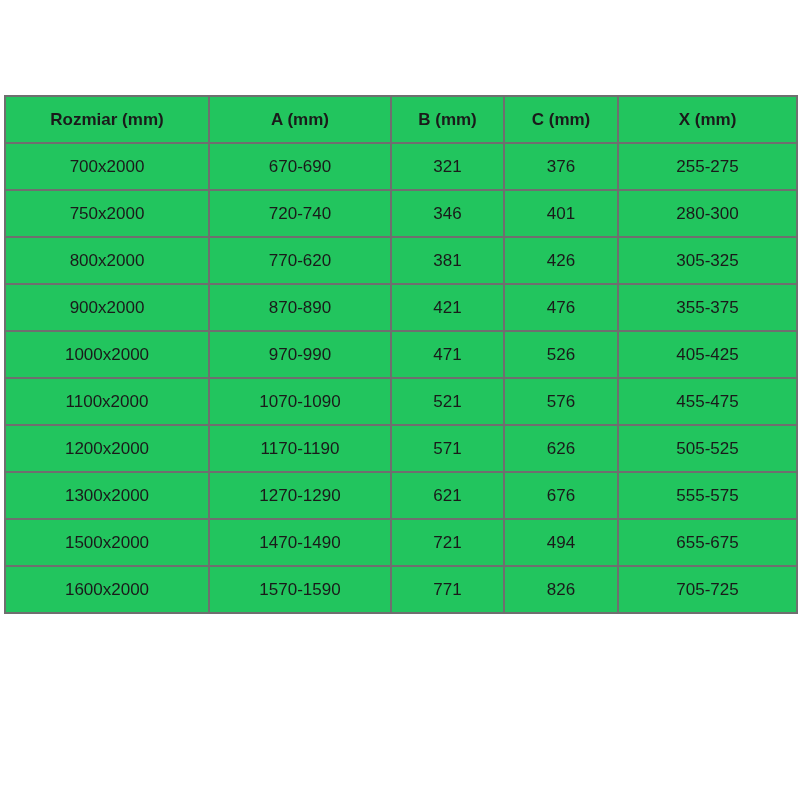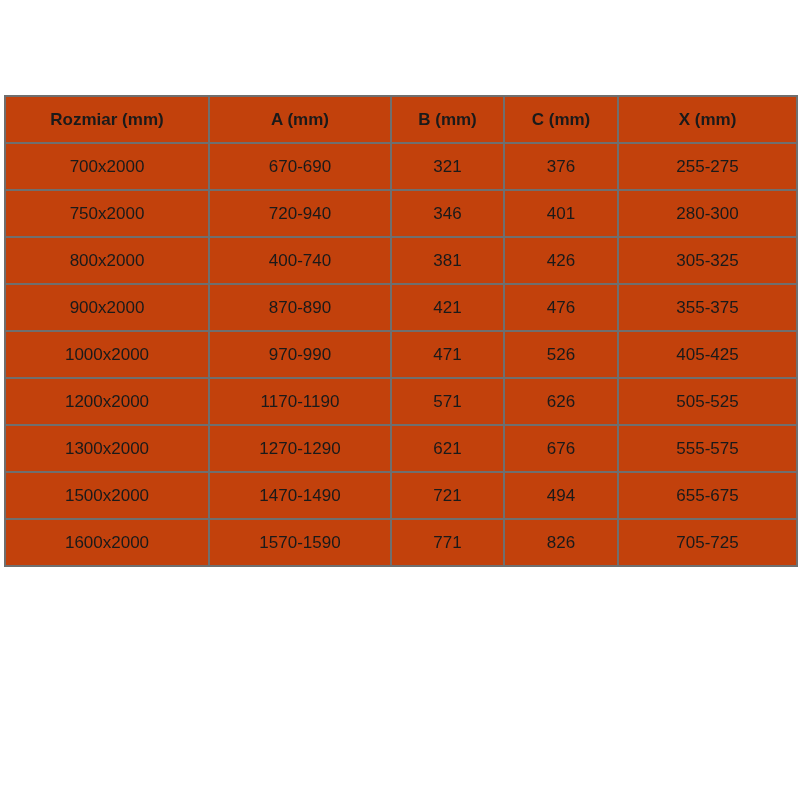--- a/index.html
+++ b/index.html
@@ -15,21 +15,21 @@
     background: #ffffff;
     overflow: hidden;
   }
   table.dim-table {
     position: absolute;
     left: 4px;
     top: 95px;
     width: 792px;
     border-collapse: collapse;
     table-layout: fixed;
-    background: #c2410c;
+    background: #22c55e;
   }
   table.dim-table th,
   table.dim-table td {
     border: 2px solid #6f6f6f;
     height: 45px;
     text-align: center;
     vertical-align: middle;
     color: #1a1a1a;
     font-size: 17px;
     padding: 0 2px;
@@ -70,45 +70,52 @@
     <tbody>
       <tr>
         <td>700x2000</td>
         <td>670-690</td>
         <td>321</td>
         <td>376</td>
         <td>255-275</td>
       </tr>
       <tr>
         <td>750x2000</td>
-        <td>720-940</td>
+        <td>720-740</td>
         <td>346</td>
         <td>401</td>
         <td>280-300</td>
       </tr>
       <tr>
         <td>800x2000</td>
-        <td>400-740</td>
+        <td>770-620</td>
         <td>381</td>
         <td>426</td>
         <td>305-325</td>
       </tr>
       <tr>
         <td>900x2000</td>
         <td>870-890</td>
         <td>421</td>
         <td>476</td>
         <td>355-375</td>
       </tr>
       <tr>
         <td>1000x2000</td>
         <td>970-990</td>
         <td>471</td>
         <td>526</td>
         <td>405-425</td>
+      </tr>
+      <tr>
+        <td>1100x2000</td>
+        <td>1070-1090</td>
+        <td>521</td>
+        <td>576</td>
+        <td>455-475</td>
       </tr>
       <tr>
         <td>1200x2000</td>
         <td>1170-1190</td>
         <td>571</td>
         <td>626</td>
         <td>505-525</td>
       </tr>
       <tr>
         <td>1300x2000</td>

